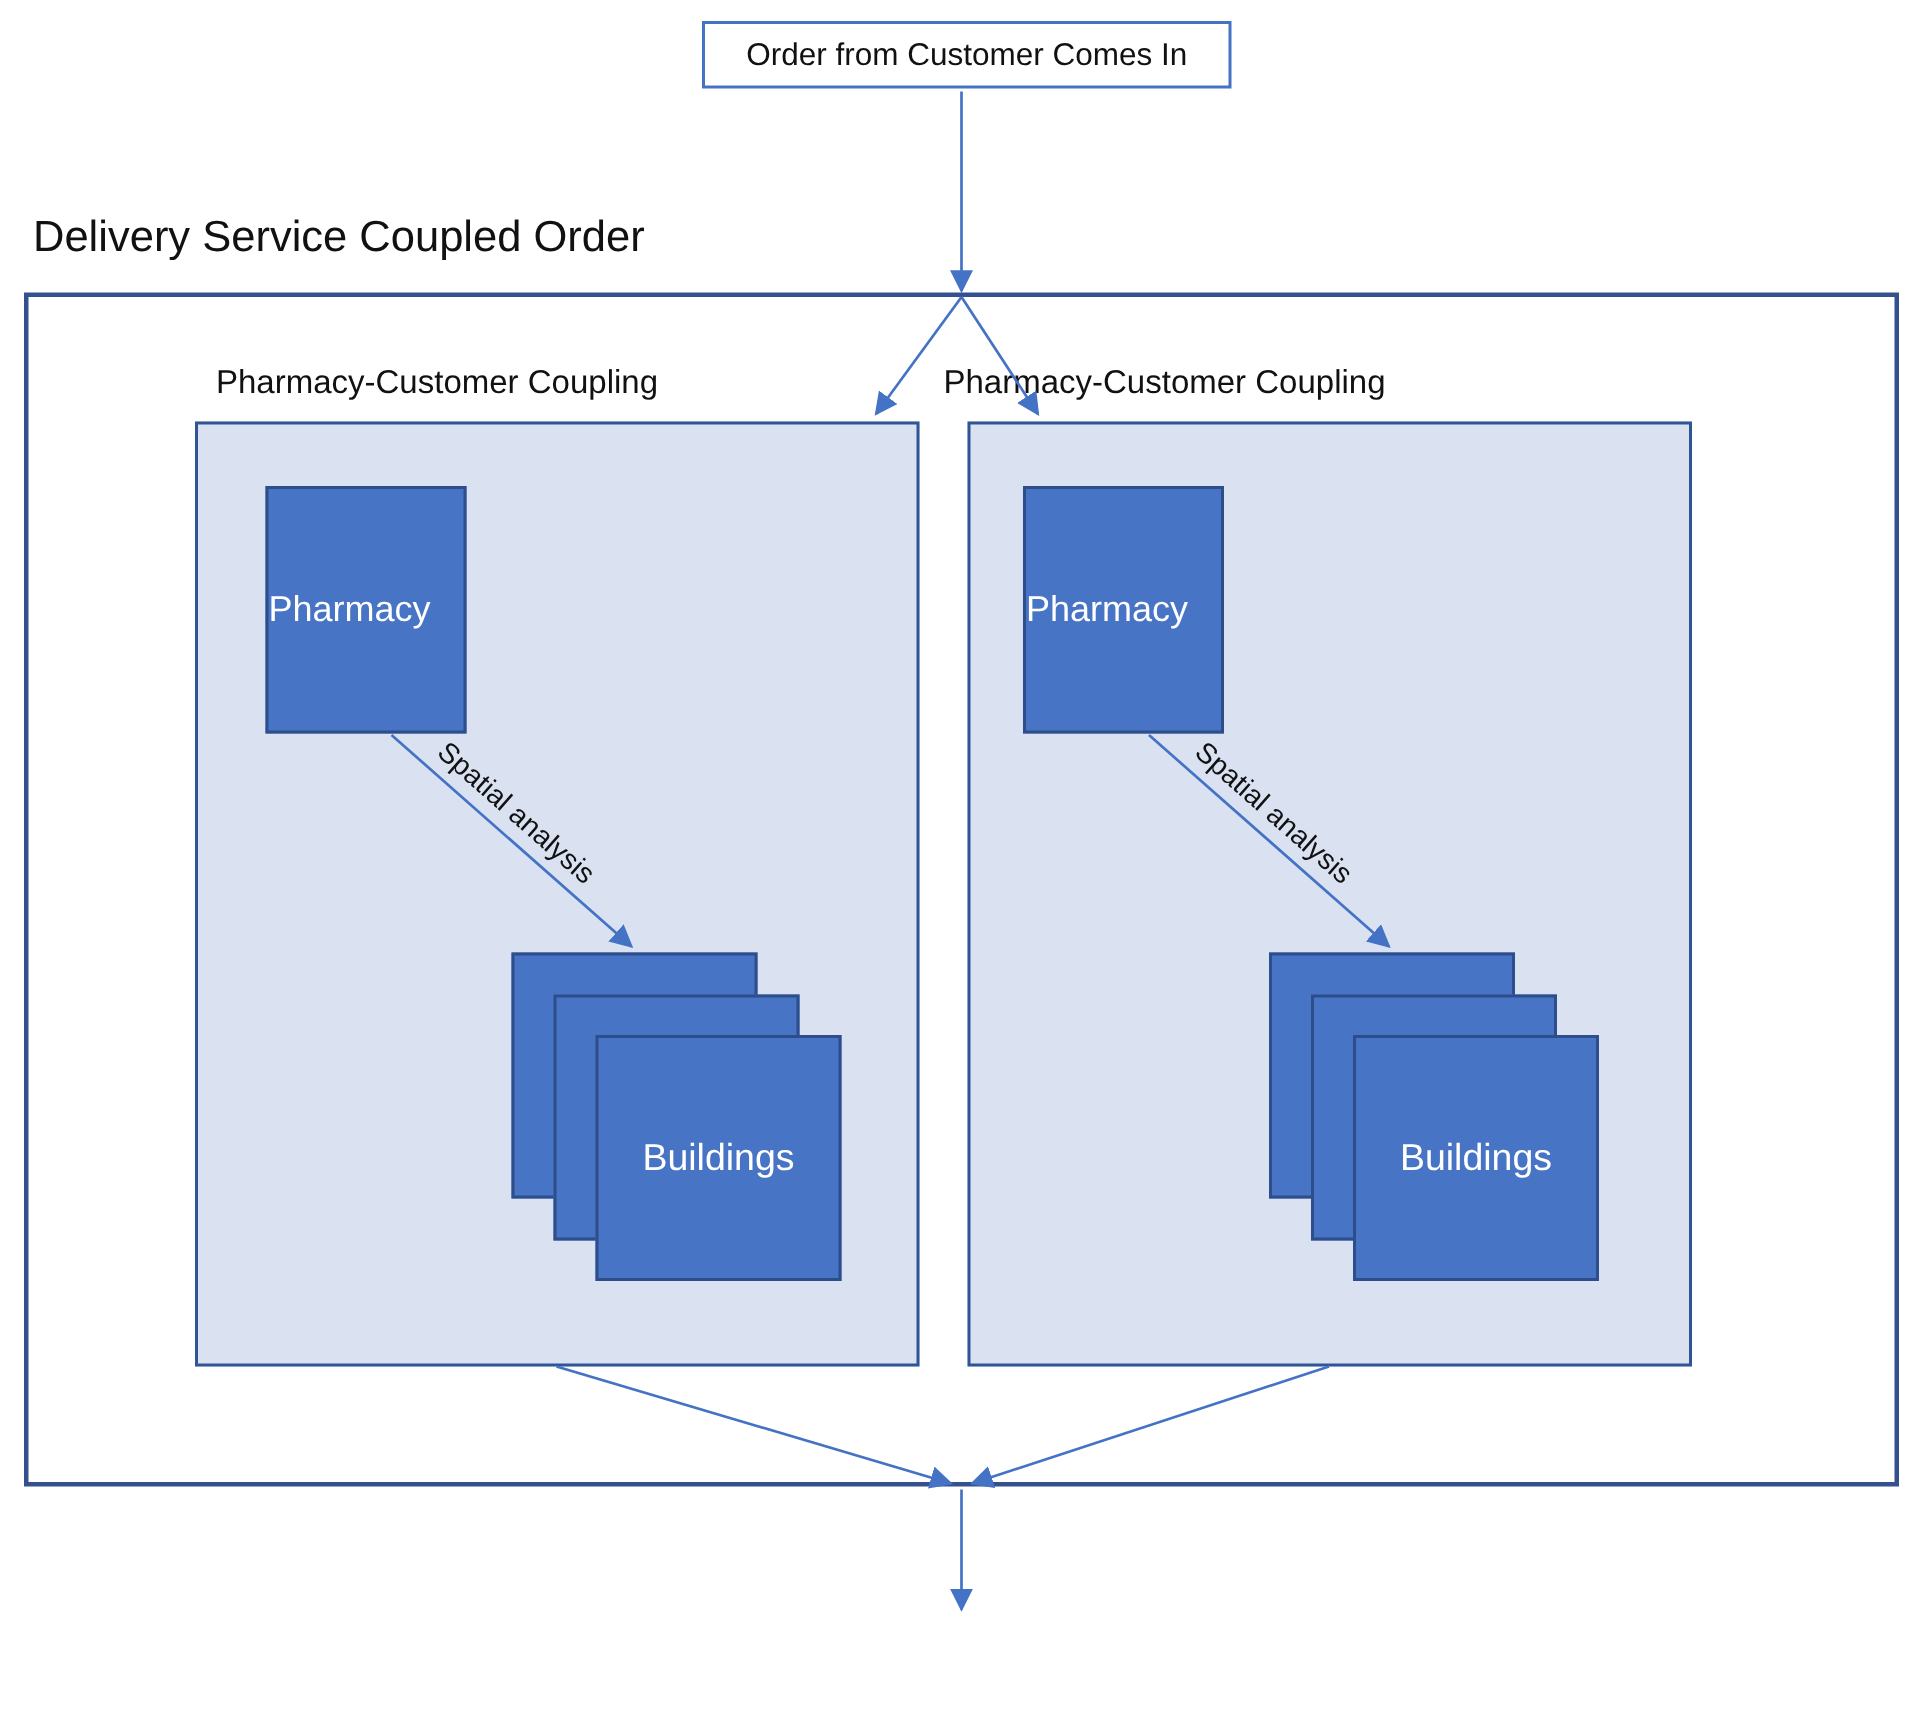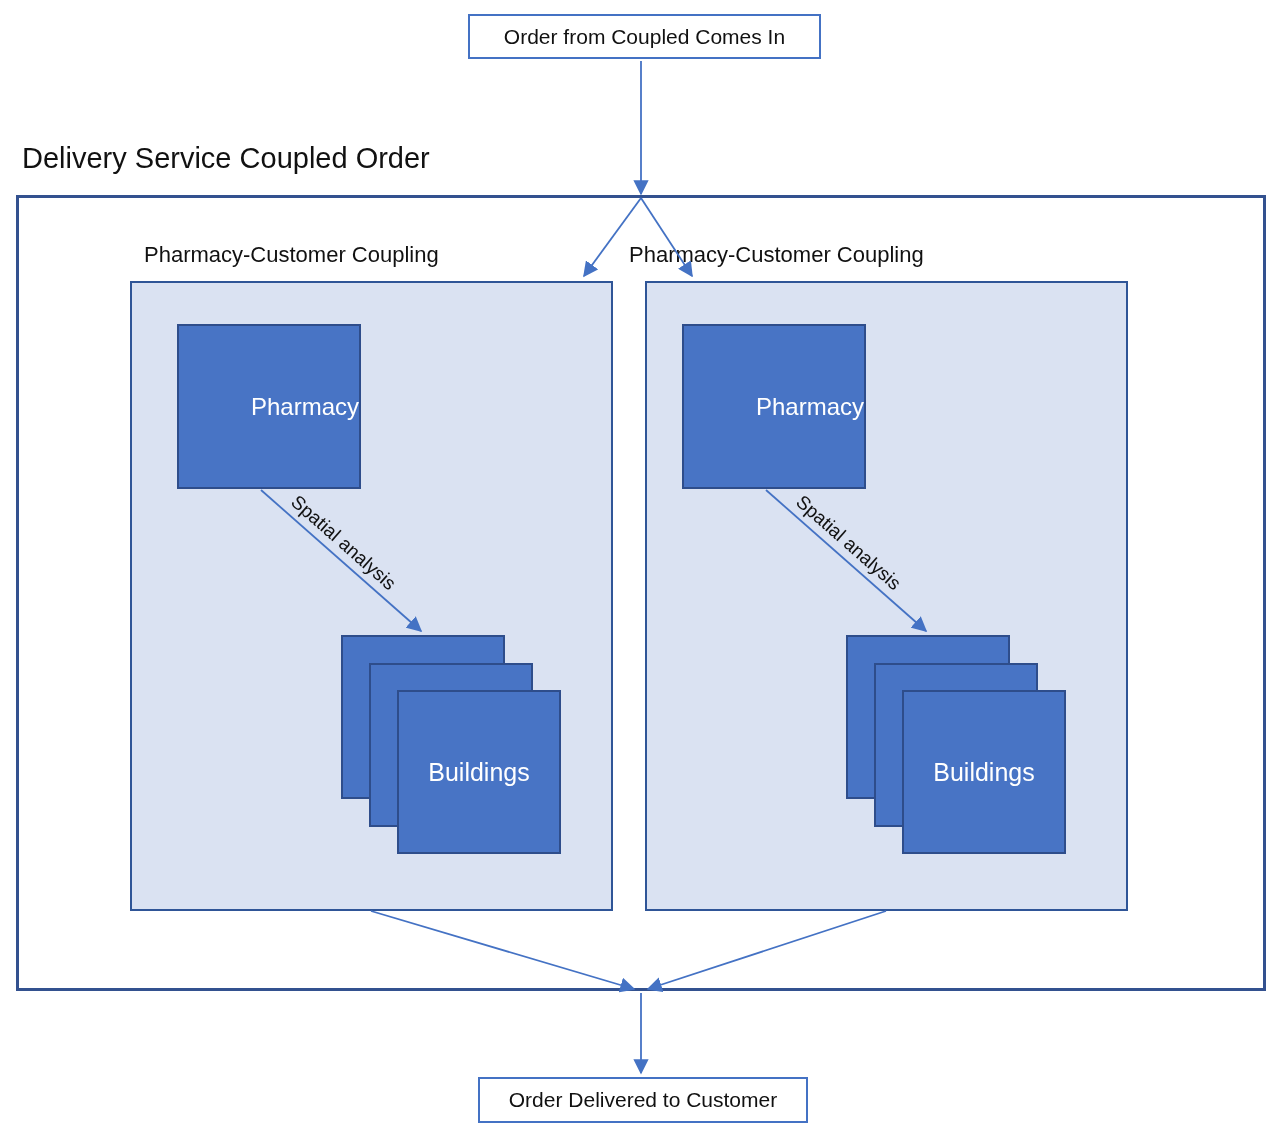--- a/index.html
+++ b/index.html
@@ -43,23 +43,23 @@
   .panel-label-right{left:629px;}
 
   .panel{
     position:absolute;top:281px;width:483px;height:630px;
     background:var(--panel-fill);border:2px solid var(--panel-border);
   }
   .panel-left{left:130px;}
   .panel-right{left:645px;}
 
   .pharmacy-box{
-    position:absolute;top:324px;width:184px;height:165px;
+    position:absolute;top:324px;width:134px;height:165px;
     background:var(--node-fill);border:2px solid var(--accent-dark);
-    display:flex;align-items:center;justify-content:flex-end;
+    display:flex;align-items:center;justify-content:flex-start;
     color:var(--node-text);font-size:24px;
   }
   .pharmacy-left{left:177px;}
   .pharmacy-right{left:682px;}
 
   .stack-square{
     position:absolute;width:164px;height:164px;
     background:var(--node-fill);border:2px solid var(--accent-dark);text-align:right;
   }
   .stack-front{
@@ -83,21 +83,21 @@
   svg.arrow-layer{position:absolute;left:0;top:0;width:1282px;height:1142px;pointer-events:none;}
   .flow-line{stroke:var(--accent);stroke-width:1.8;fill:none;}
   .arrowhead-path{fill:var(--accent);}
 </style>
 </head>
 <body>
 
 <div class="canvas">
 
   <div class="flow-node node-start">
-    <span>Order from Coupled Comes In</span>
+    <span>Order from Customer Comes In</span>
   </div>
 
   <div class="diagram-title">Delivery Service Coupled Order</div>
 
   <div class="outer-box"></div>
 
   <div class="panel-label panel-label-left">Pharmacy-Customer Coupling</div>
   <div class="panel-label panel-label-right">Pharmacy-Customer Coupling</div>
 
   <div class="panel panel-left"></div>
@@ -133,17 +133,14 @@
     <line class="flow-line" x1="641" y1="61" x2="641" y2="194" marker-end="url(#arrowhead)"></line>
     <line class="flow-line" x1="641" y1="198" x2="584" y2="276" marker-end="url(#arrowhead)"></line>
     <line class="flow-line" x1="641" y1="198" x2="692" y2="276" marker-end="url(#arrowhead)"></line>
     <line class="flow-line" x1="261" y1="490" x2="421" y2="631" marker-end="url(#arrowhead)"></line>
     <line class="flow-line" x1="766" y1="490" x2="926" y2="631" marker-end="url(#arrowhead)"></line>
     <line class="flow-line" x1="371" y1="911" x2="634" y2="989" marker-end="url(#arrowhead)"></line>
     <line class="flow-line" x1="886" y1="911" x2="648" y2="989" marker-end="url(#arrowhead)"></line>
     <line class="flow-line" x1="641" y1="993" x2="641" y2="1073" marker-end="url(#arrowhead)"></line>
   </svg>
 
-  <div class="flow-node node-end">
-    <span>Order Delivered to Customer</span>
-  </div>
 
 </div>
 
 </body></html>

